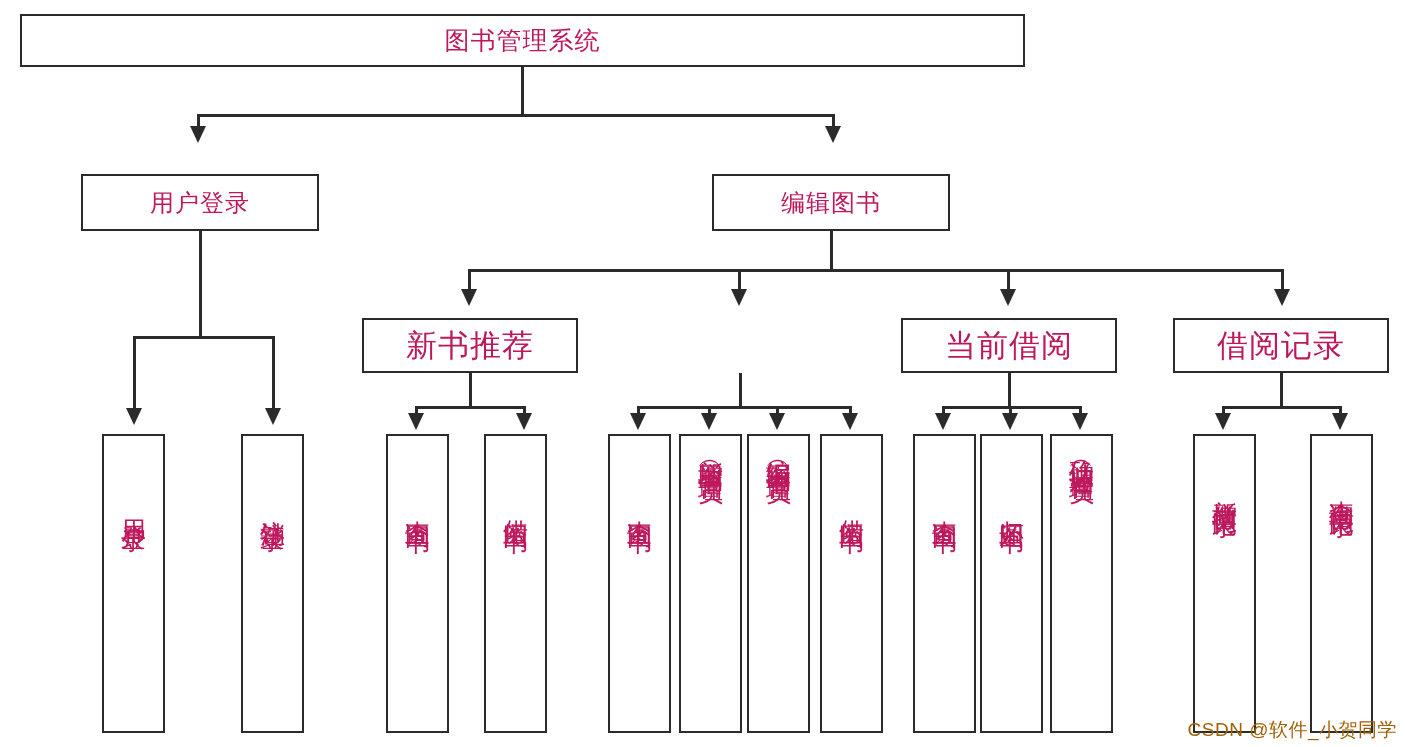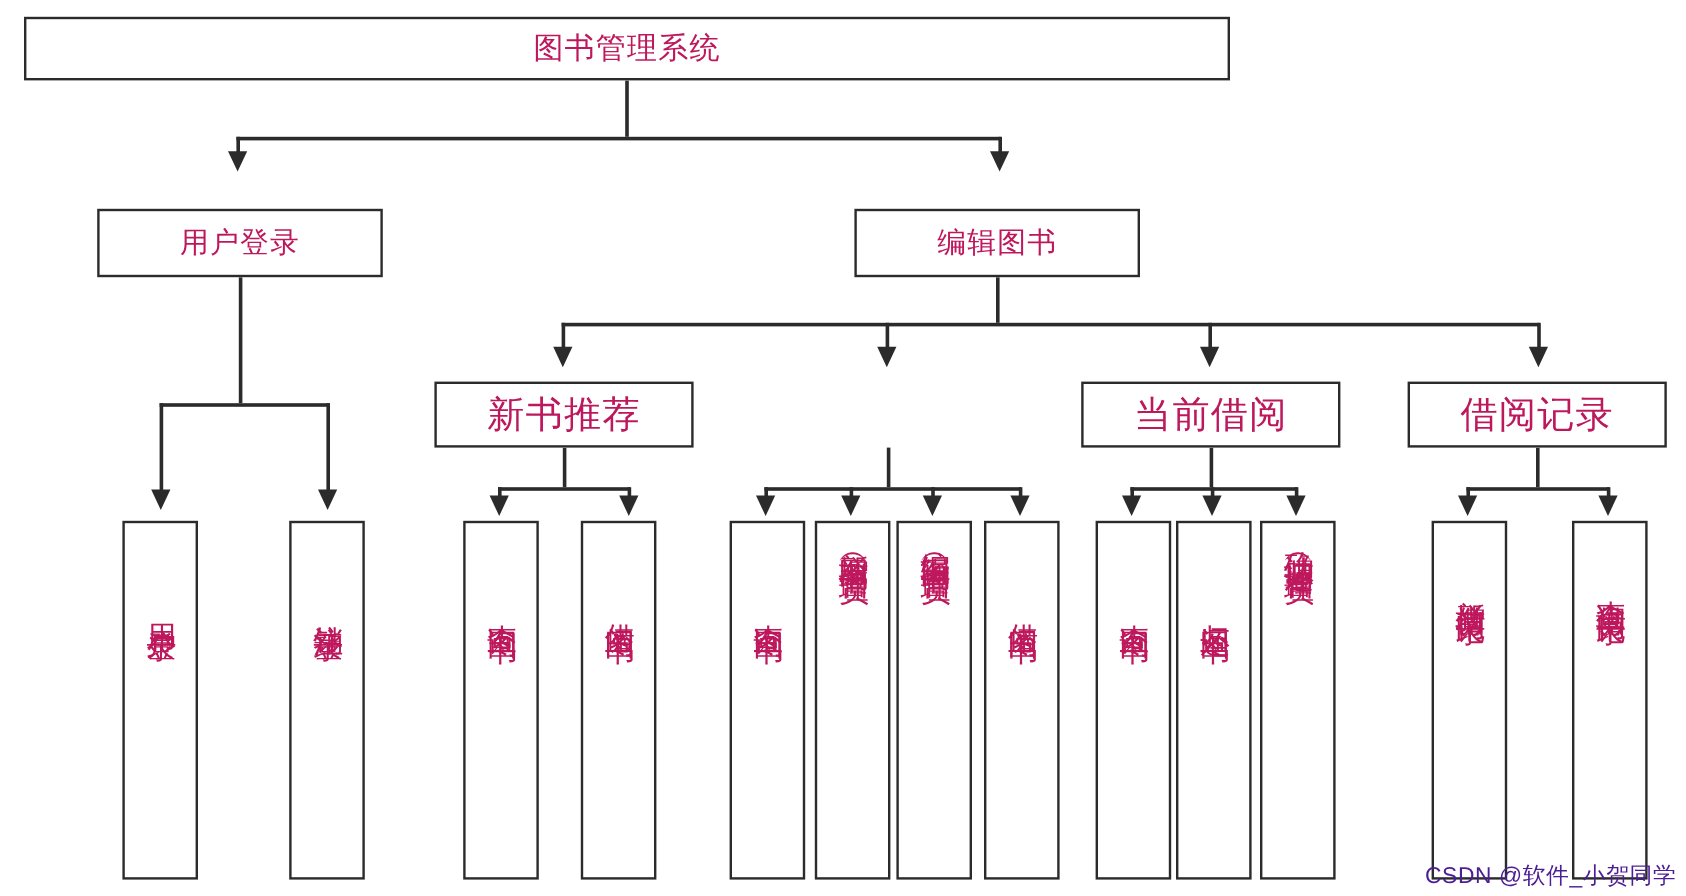--- a/index.html
+++ b/index.html
@@ -71,21 +71,21 @@
     border-top:17px solid #2b2b2b;
     z-index:2;
   }
 
   
   #watermark{
     position:absolute;
     right:8px;
     bottom:4px;
     font-size:19px;
-    color:#4c1d95;
+    color:#a16207;
     letter-spacing:.5px;
     white-space:nowrap;
     z-index:9;
     font-family:"Liberation Sans","DejaVu Sans",sans-serif;
   }
 </style>
 </head>
 <body>
 
 <div id="canvas">

